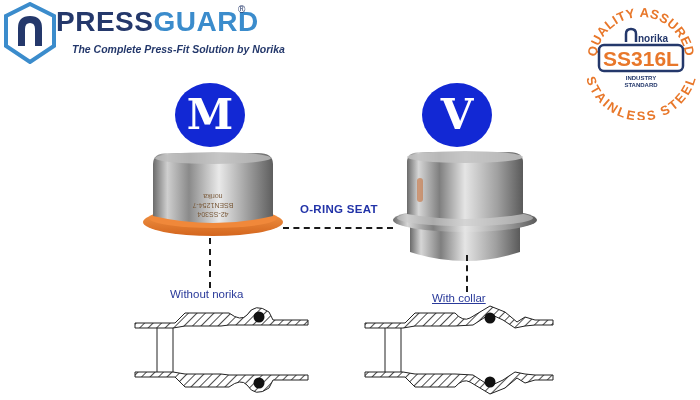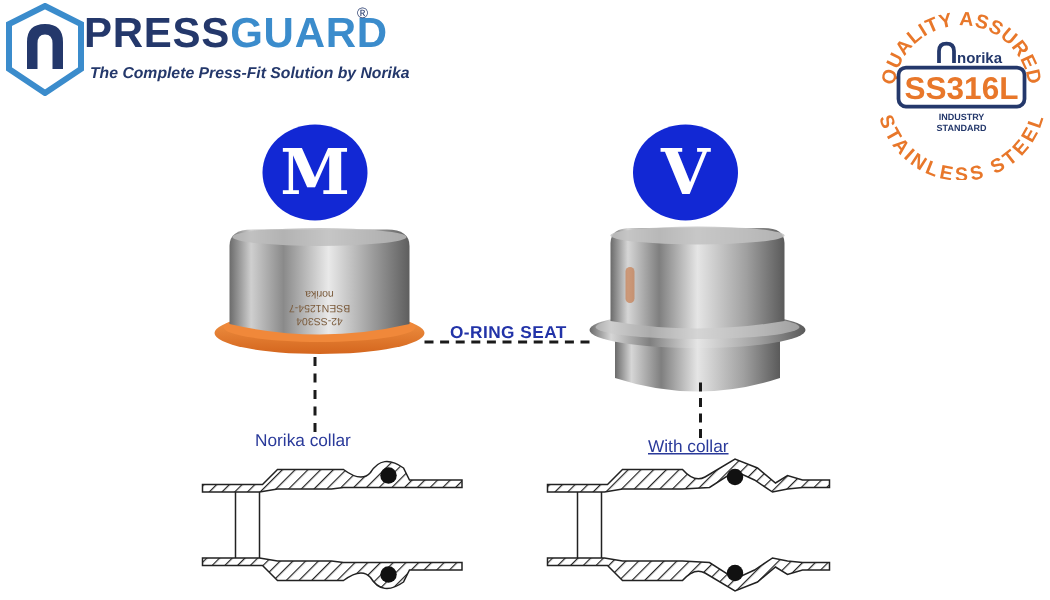--- a/index.html
+++ b/index.html
@@ -6,39 +6,39 @@
   html, body { width: 700px; height: 400px; background: #ffffff; overflow: hidden; }
   body { position: relative; font-family: "Liberation Sans", "DejaVu Sans", sans-serif; }
 
   
   .logo { position: absolute; left: 2px; top: 2px; width: 260px; height: 62px; }
   .logo-shield { position: absolute; left: 0; top: 0; }
   .logo-word { position: absolute; left: 54px; top: 3px; font-size: 28px; font-weight: bold; letter-spacing: 0.5px; line-height: 34px; white-space: nowrap; }
   .logo-word .press { color: #24386b; }
   .logo-word .guard { color: #3b8ccc; }
   .logo-reg { position: absolute; left: 236px; top: 2px; font-size: 10px; color: #24386b; }
-  .logo-tagline { position: absolute; left: 58px; top: 41px; font-size: 10.5px; font-style: italic; font-weight: bold; color: #24386b; white-space: nowrap; }
+  .logo-tagline { position: absolute; left: 70px; top: 41px; font-size: 10.5px; font-style: italic; font-weight: bold; color: #24386b; white-space: nowrap; }
 
   
   .badge { position: absolute; left: 582px; top: 2px; width: 118px; height: 118px; }
 
   
   .letter-circle { position: absolute; width: 70px; height: 64px; border-radius: 50%; background: #1228d4; color: #fff; font-family: "DejaVu Serif", "Liberation Serif", serif; font-weight: bold; font-size: 42px; display: flex; align-items: center; justify-content: center; line-height: 1; }
   .circle-m { left: 175px; top: 83px; }
   .circle-v { left: 422px; top: 83px; }
 
   
   .cap { position: absolute; }
   .cap-m { left: 138px; top: 150px; }
   .cap-v { left: 385px; top: 148px; }
 
   .dash-h { position: absolute; border-top: 2px dashed #1a1a1a; }
   .dash-v { position: absolute; border-left: 2px dashed #1a1a1a; }
 
-  .oring-label { position: absolute; left: 300px; top: 216px; font-size: 11.5px; font-weight: bold; color: #2233a8; letter-spacing: 0.3px; white-space: nowrap; text-align: right; }
+  .oring-label { position: absolute; left: 300px; top: 203px; font-size: 11.5px; font-weight: bold; color: #2233a8; letter-spacing: 0.3px; white-space: nowrap; text-align: right; }
   .caption { position: absolute; font-size: 11.5px; color: #2a3a9a; white-space: nowrap; }
   .cap-without { left: 170px; top: 288px; }
   .cap-with { left: 432px; top: 292px; text-decoration: underline; }
 
   .section { position: absolute; }
   .section-m { left: 133px; top: 300px; }
   .section-v { left: 355px; top: 300px; }
 </style>
 </head>
 <body>
@@ -128,21 +128,21 @@
     <rect x="32" y="30" width="6" height="24" rx="3" fill="#c7703a" opacity="0.6"></rect>
   </svg>
 </div>
 
 <div class="dash-h" style="left:283px; top:227px; width:110px;"></div>
 <div class="dash-v" style="left:209px; top:238px; height:50px;"></div>
 <div class="dash-v" style="left:466px; top:255px; height:37px;"></div>
 
 <div class="oring-label">O-RING SEAT</div>
 
-<div class="caption cap-without">Norika collar</div>
+<div class="caption cap-without">Without norika</div>
 <div class="caption cap-with">With collar</div>
 
 <div class="section section-m">
   <svg width="180" height="100" viewBox="0 0 180 100">
     <defs>
       <pattern id="hatch" width="6" height="6" patternUnits="userSpaceOnUse" patternTransform="rotate(45)">
         <rect width="6" height="6" fill="#fff"></rect>
         <line x1="0" y1="0" x2="0" y2="6" stroke="#222" stroke-width="1.6"></line>
       </pattern>
     </defs>

